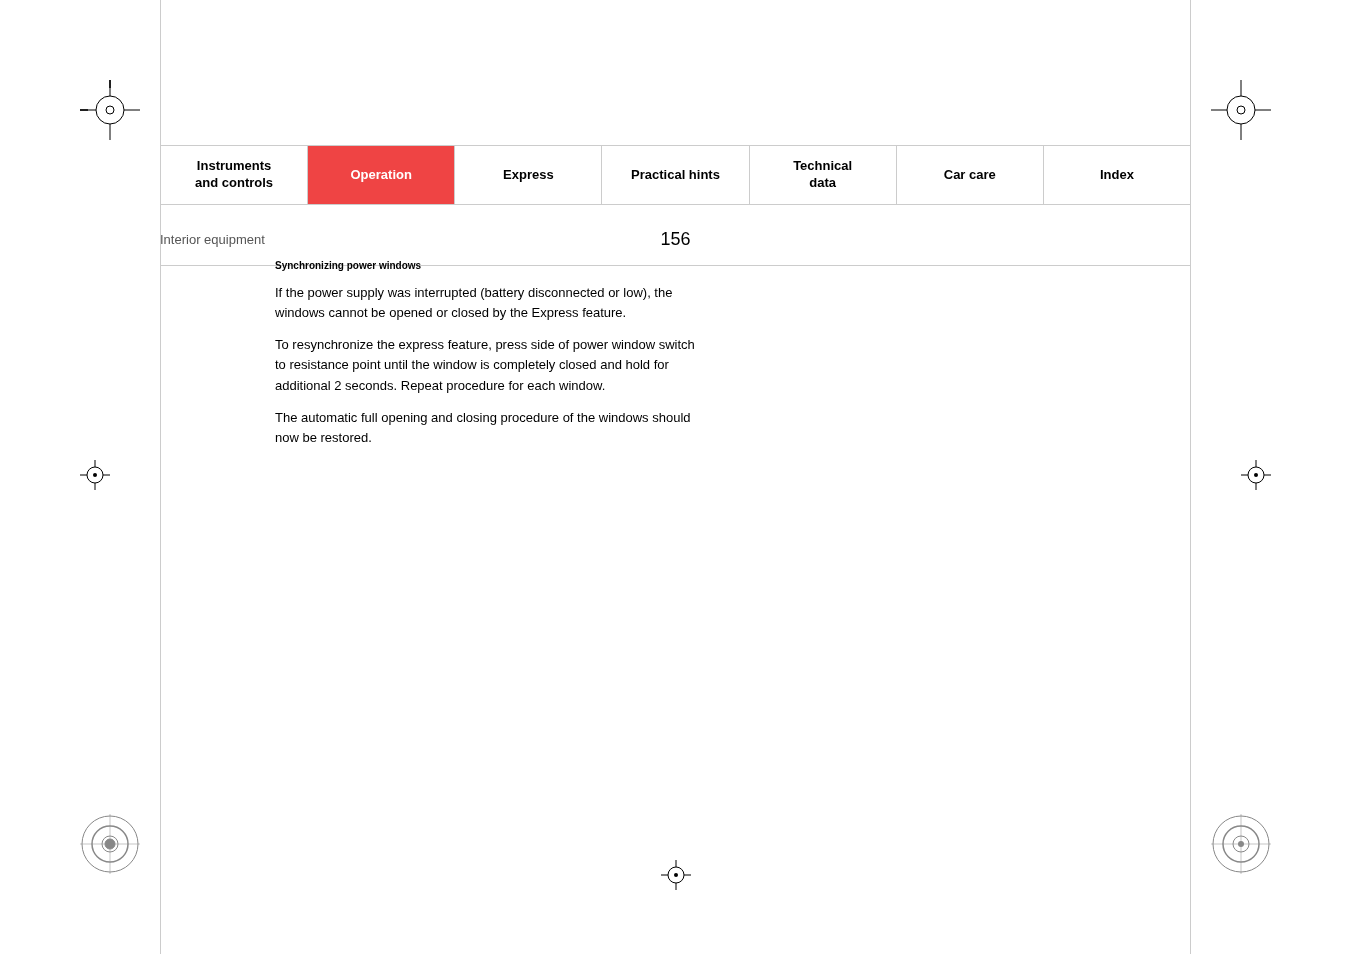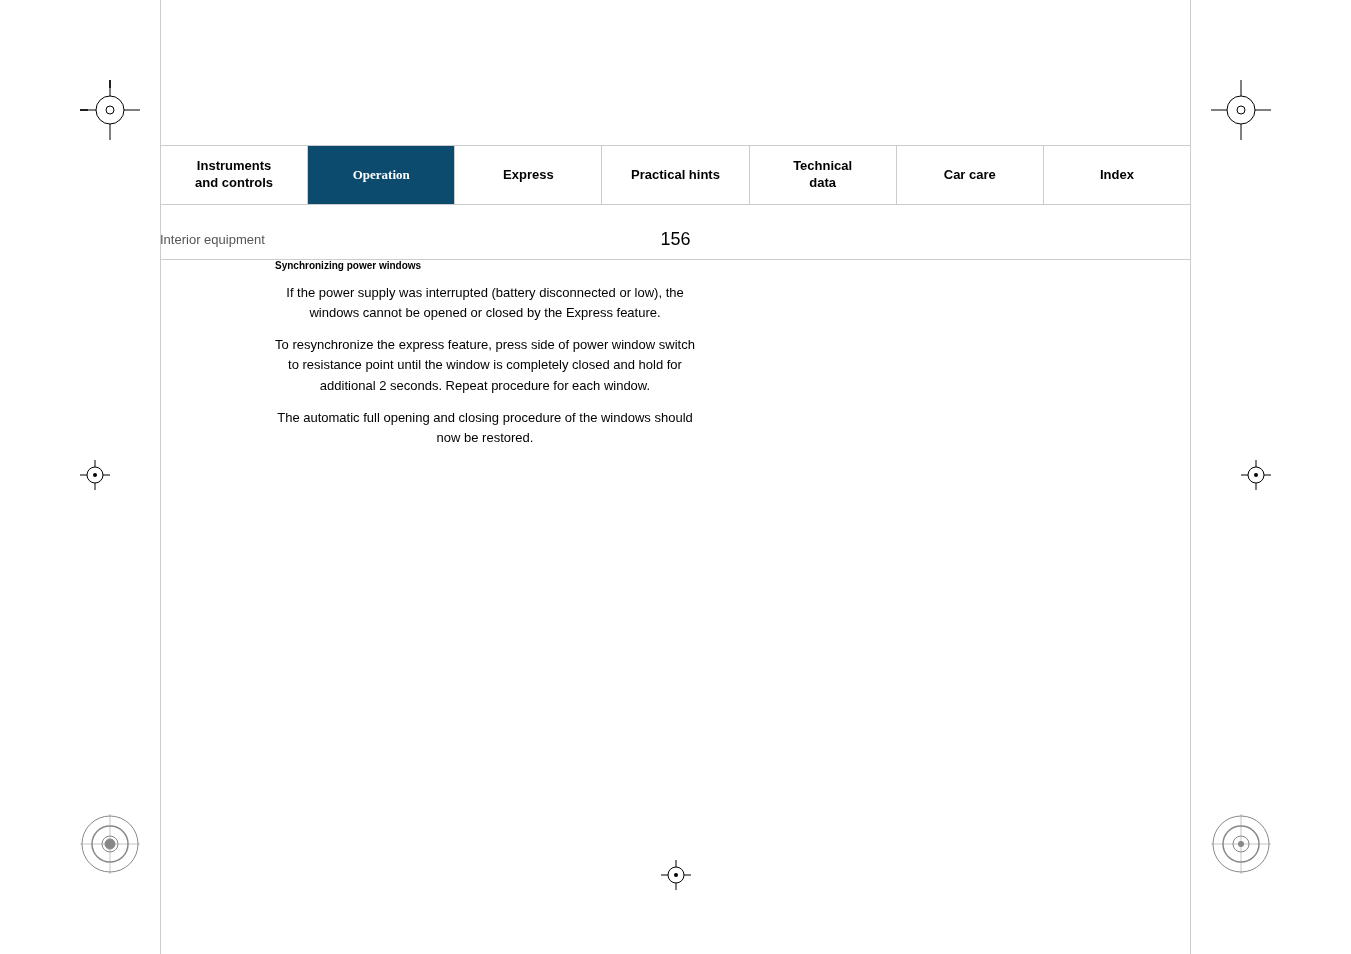--- a/index.html
+++ b/index.html
@@ -72,36 +72,35 @@
       color: #000;
       background: #ffffff;
       line-height: 1.3;
     }
 
     .nav-item:last-child {
       border-right: none;
     }
 
     .nav-item.active {
-      background: #0c4a6e;
+      background: #ef4444;
       color: #ffffff;
-      font-family: Liberation Serif, serif;
     }
 
     
     .section-header {
       position: absolute;
       top: 228px;
       left: 160px;
       right: 160px;
       display: flex;
       align-items: center;
       justify-content: space-between;
       border-bottom: 1px solid #ccc;
-      padding-bottom: 12px;
+      padding-bottom: 18px;
       padding-top: 4px;
     }
 
     .section-title {
       font-size: 13px;
       color: #555;
     }
 
     .page-number {
       font-size: 18px;
@@ -127,21 +126,20 @@
       font-weight: bold;
       font-size: 10px;
       margin-bottom: 10px;
     }
 
     .content-para {
       margin-bottom: 12px;
       font-size: 13px;
       line-height: 1.55;
       max-width: 420px;
-      text-align: center;
     }
 
     
     .border-left {
       position: absolute;
       left: 160px;
       top: 0;
       bottom: 0;
       width: 1px;
       background: #ccc;

